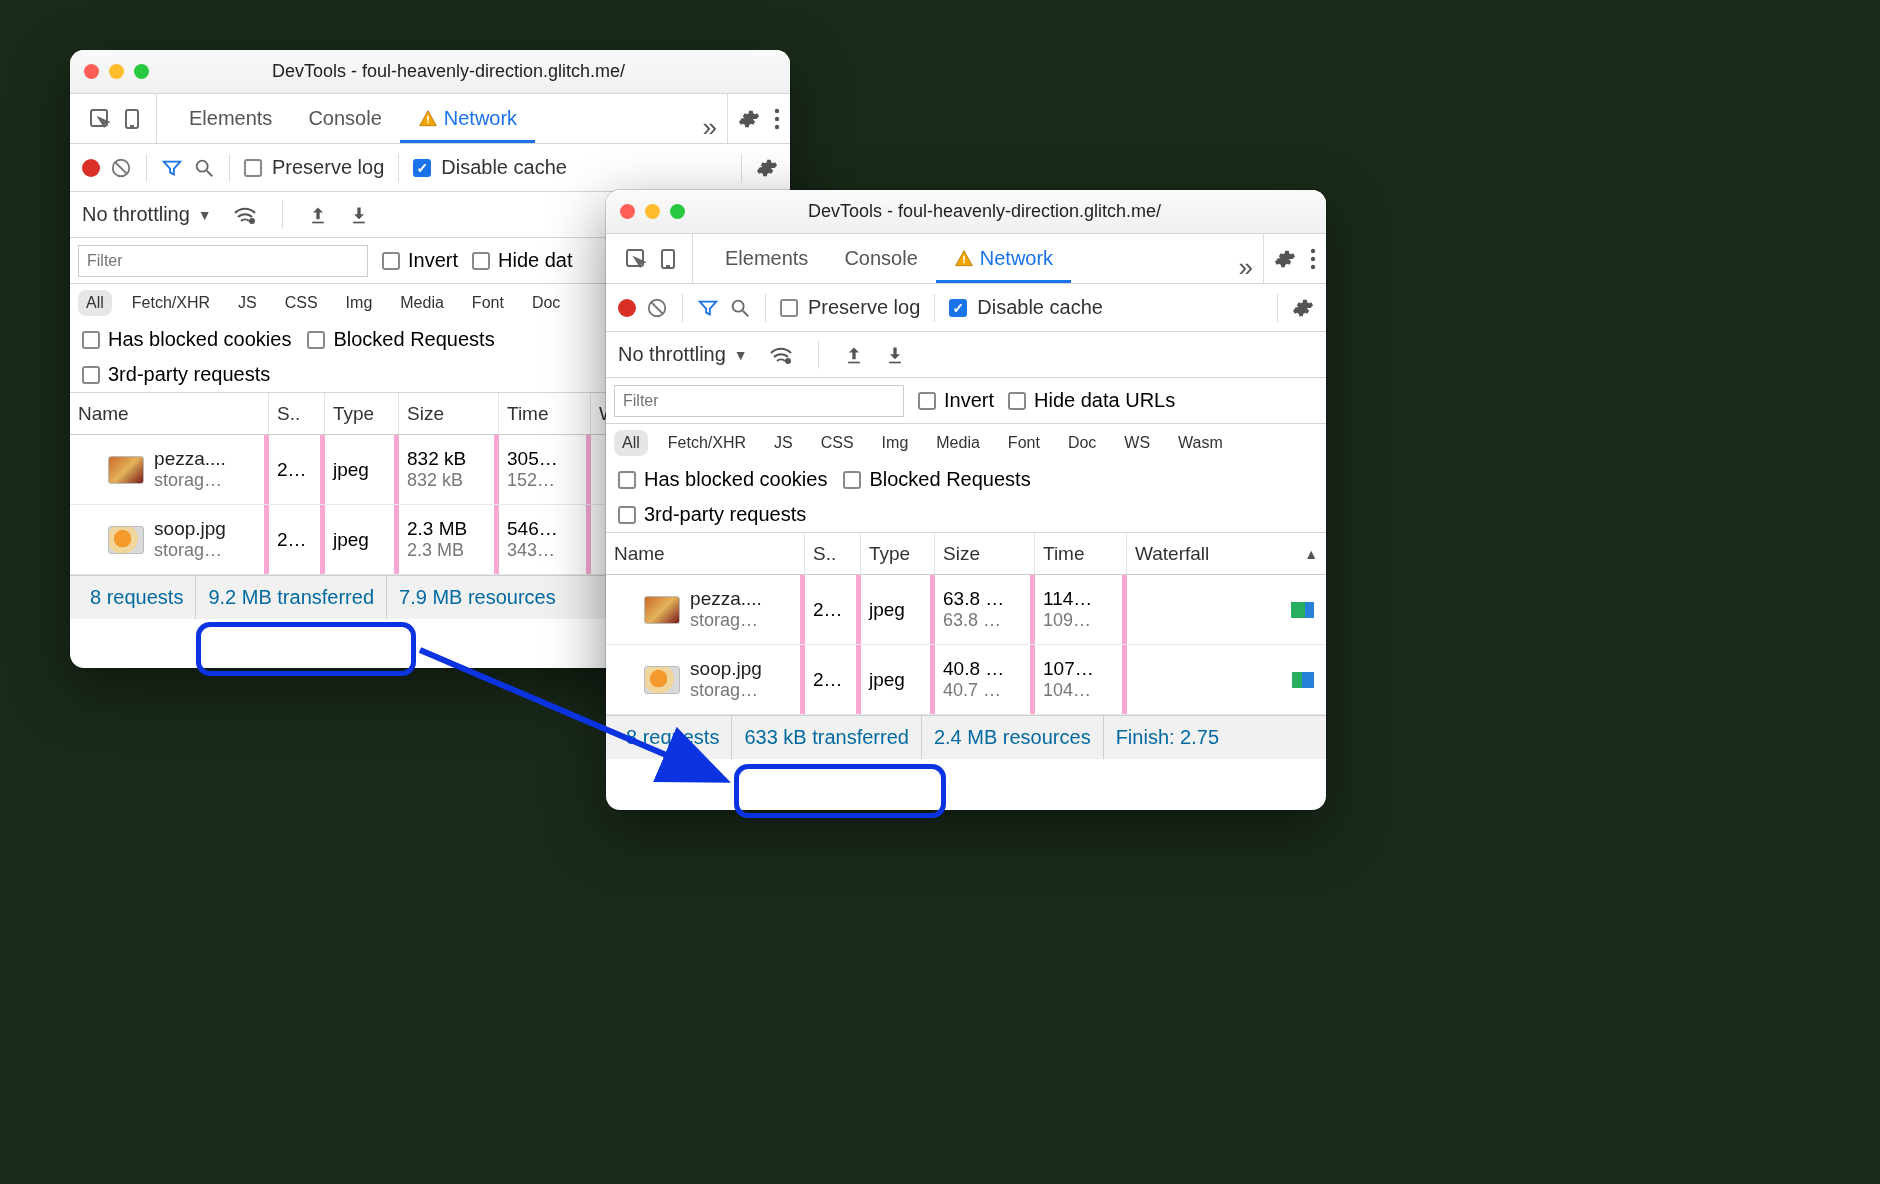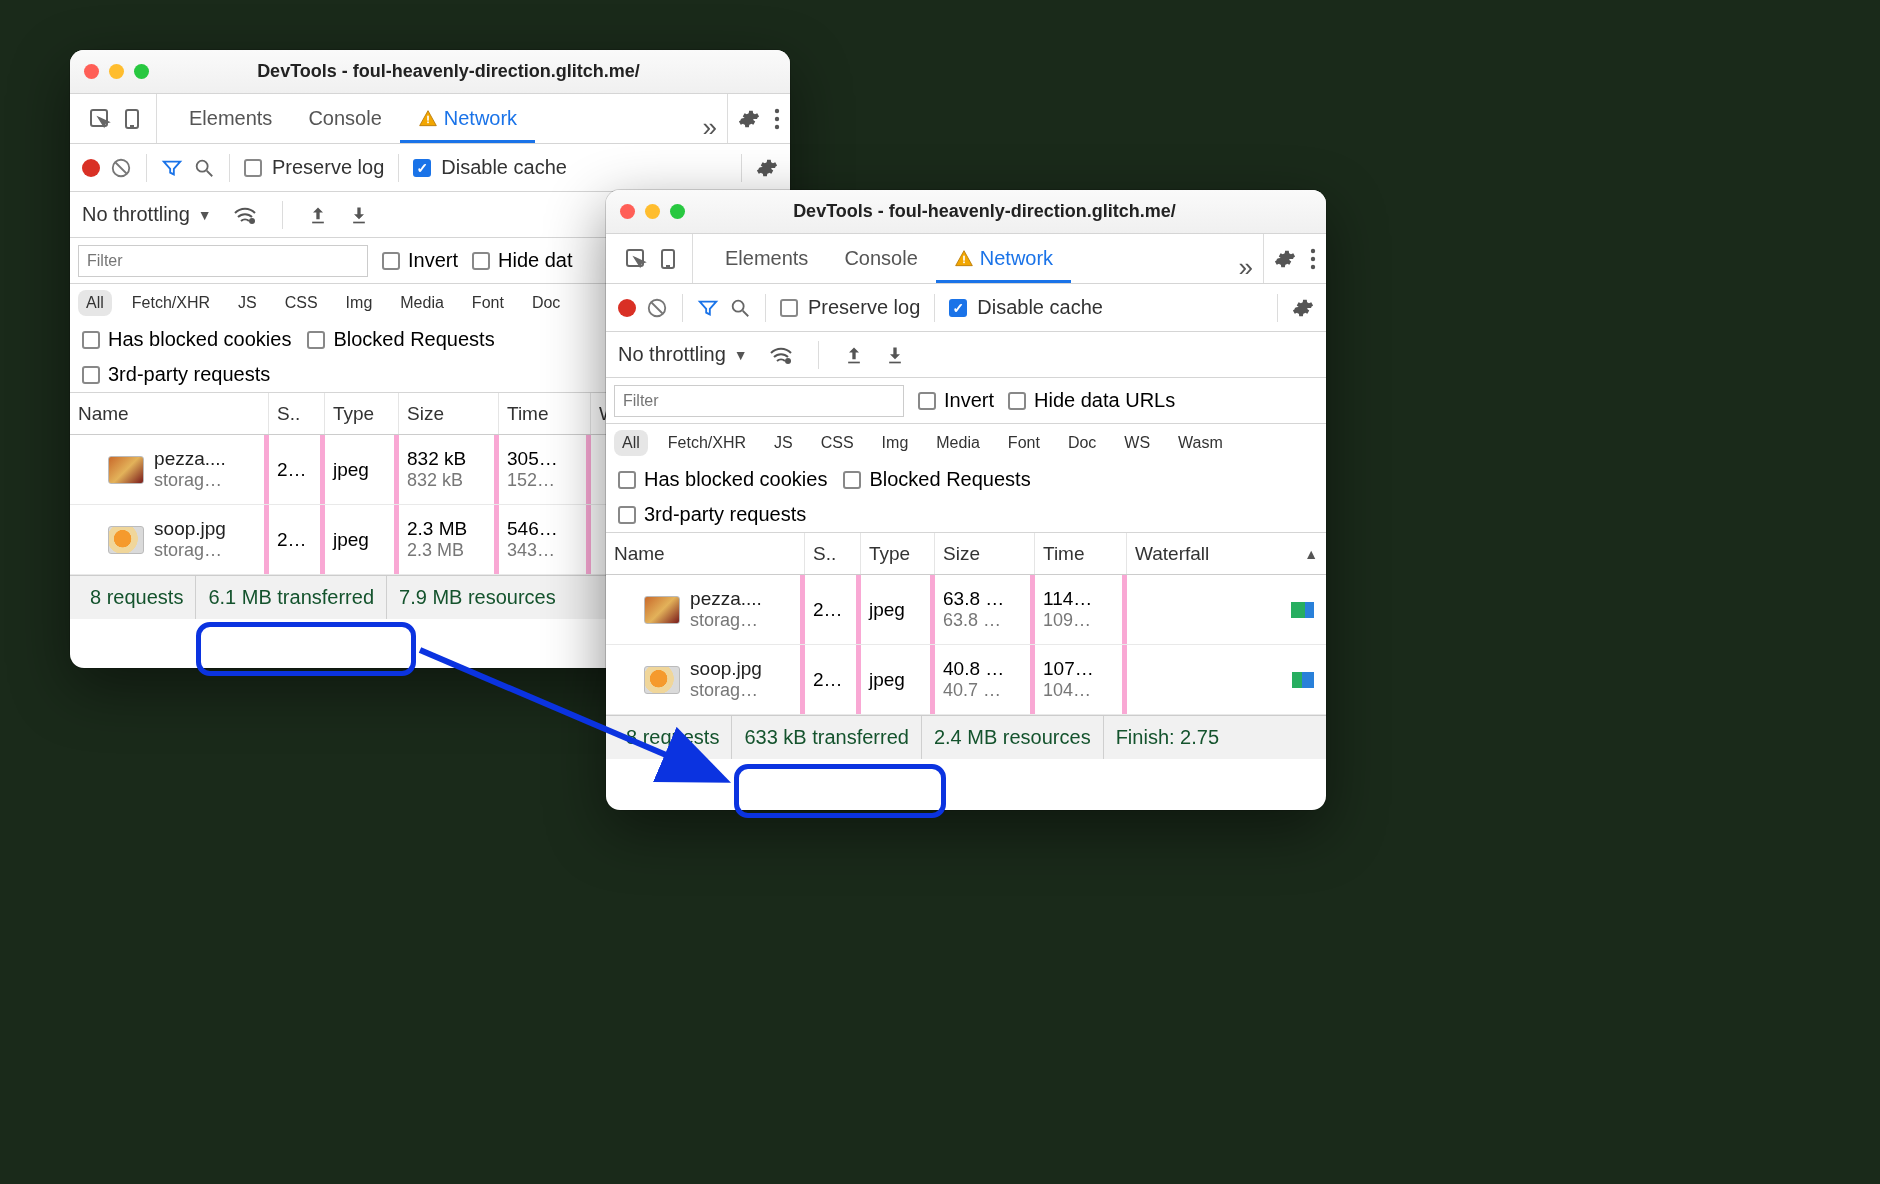--- a/index.html
+++ b/index.html
@@ -29,21 +29,21 @@
   }
   .traffic-lights { display: flex; gap: 10px; margin-right: 22px; }
   .dot { width: 15px; height: 15px; border-radius: 50%; }
   .dot.red { background: #ff5f57; }
   .dot.yellow { background: #ffbd2e; }
   .dot.green { background: #28c840; }
   .titlebar-title {
     flex: 1;
     text-align: center;
     font-size: 18px;
-    font-weight: 700;
+    font-weight: 400;
     color: #222;
     margin-right: 50px;
   }
   .tabbar {
     height: 50px;
     border-bottom: 1px solid #d5d5d5;
     display: flex;
     align-items: flex-end;
     padding: 0 10px 0 6px;
   }
@@ -195,21 +195,21 @@
   .thumb.pizza { background: linear-gradient(135deg,#c96a2b,#e3b25a,#7a1a1a); }
   .thumb.soup  { background: radial-gradient(circle at 40% 45%, #f59a2d 0 34%, #f0d69a 36% 60%, #dadada 62% 100%); }
   .name-lines { display:flex; flex-direction:column; overflow:hidden; }
   .name-top { color: #222; }
   .name-sub { color: #777; font-size: 18px; }
   .sub { color: #777; font-size: 18px; }
   .statusbar {
     height: 44px; background: #f1f1f1;
     border-top: 1px solid #ccc;
     display: flex; align-items: center; gap: 0;
-    font-size: 20px; color: #14532d;
+    font-size: 20px; color: #0369a1;
     padding: 0 8px;
   }
   .status-cell { padding: 0 12px; border-right: 1px solid #cfcfcf; height: 100%; display:flex; align-items:center; white-space:nowrap;}
   .status-cell.last { border-right: none; }
   .highlight-box {
     position: absolute;
     border: 5px solid #0b33e0;
     border-radius: 14px;
     pointer-events: none;
   }
@@ -437,21 +437,21 @@
     </div>
     <div class="td">
       <span>546…</span>
       <span class="sub">343…</span>
     </div>
     <div class="td last"></div>
   </div>
 
   <div class="statusbar">
     <div class="status-cell">8 requests</div>
-    <div class="status-cell">6.1 MB transferred</div>
+    <div class="status-cell">9.2 MB transferred</div>
     <div class="status-cell last">7.9 MB resources</div>
   </div>
 </div>
 
 <div class="window w2" style="left:606px; top:190px; width:720px; height:620px;">
   <div class="titlebar">
     <div class="traffic-lights">
       <div class="dot red"></div>
       <div class="dot yellow"></div>
       <div class="dot green"></div>

